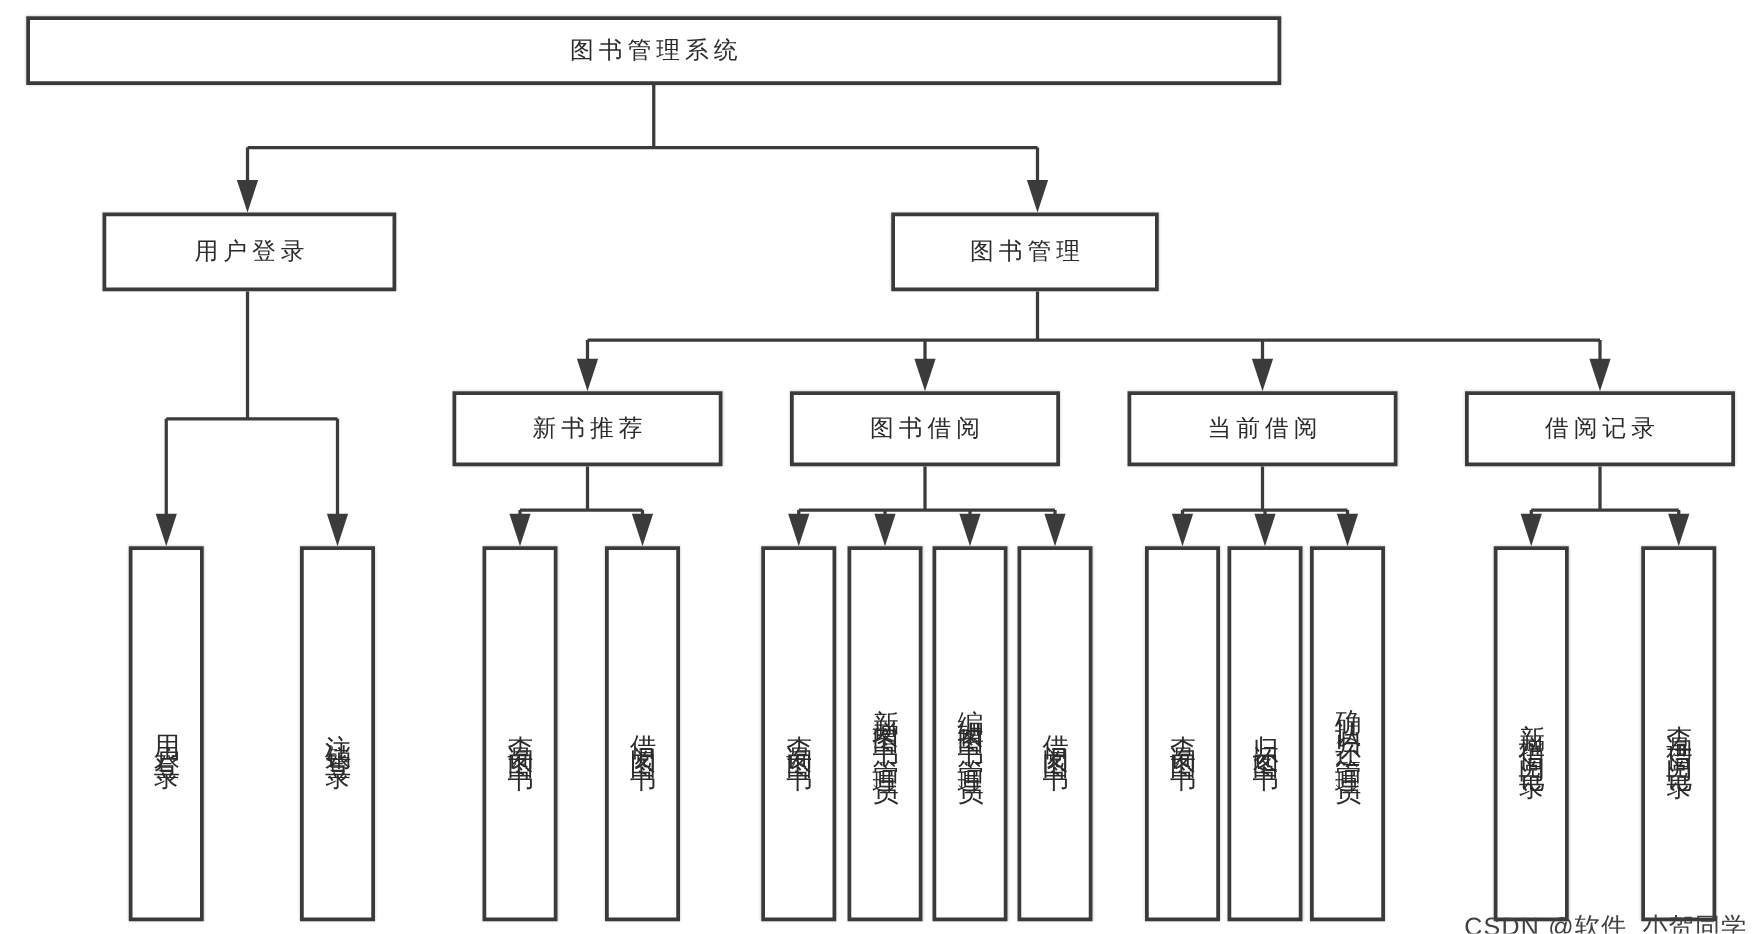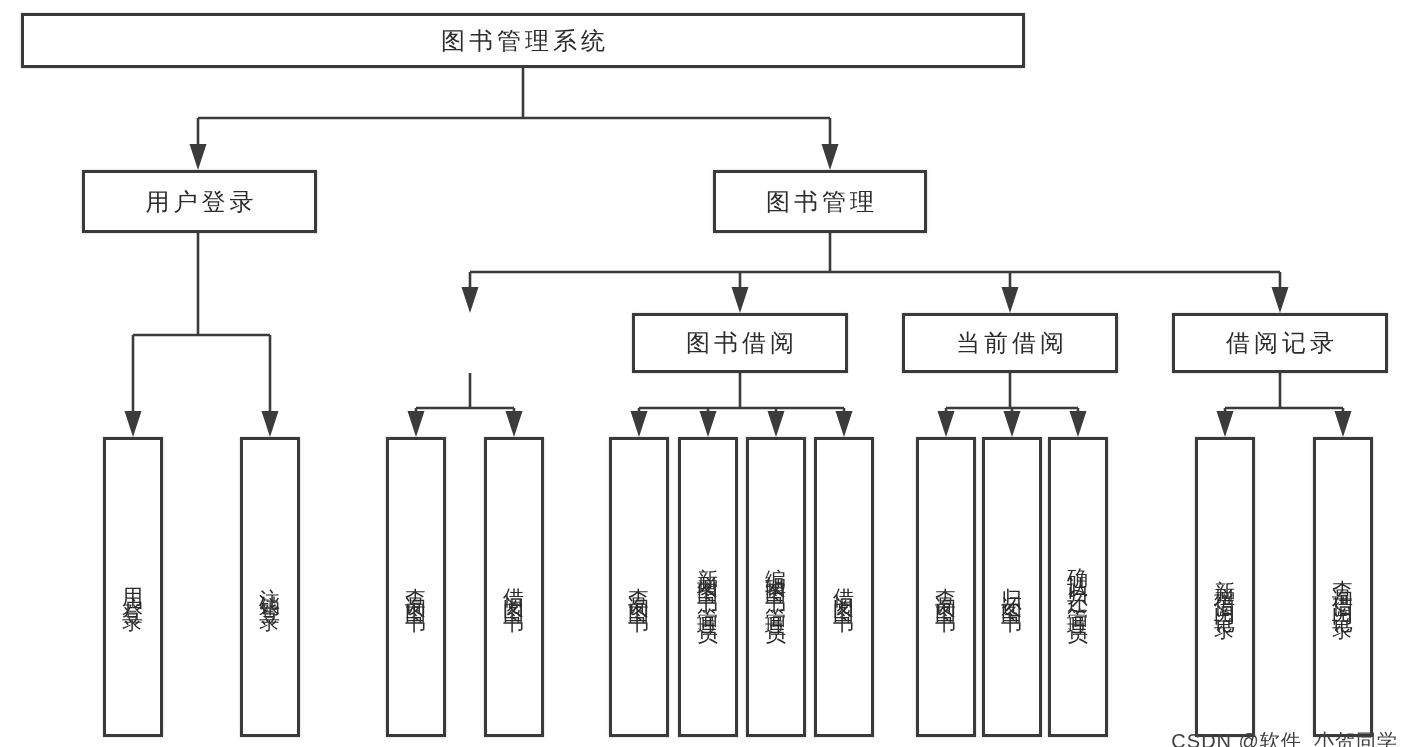--- a/index.html
+++ b/index.html
@@ -7,21 +7,21 @@
     position:relative;width:1405px;height:747px;background:#ffffff;overflow:hidden;
     font-family:"Liberation Sans","DejaVu Sans",sans-serif;color:#2b2b2b;
   }
   .canvas svg{position:absolute;left:0;top:0;z-index:1;}
   .node,.leaf{
     position:absolute;box-sizing:border-box;background:#ffffff;
     border:3px solid #3a3a3a;display:flex;align-items:center;justify-content:center;
     z-index:2;box-shadow:0 0 2px rgba(0,0,0,0.25);
   }
   .node .lbl{
-    font-size:24px;letter-spacing:4px;white-space:nowrap;line-height:1;
+    font-size:19px;letter-spacing:4px;white-space:nowrap;line-height:1;
     text-indent:4px; 
   }
   .leaf{width:60px;top:437px;height:300px;}
   .leaf .lbl{
     writing-mode:vertical-rl;text-orientation:mixed;
     font-size:21px;letter-spacing:8px;line-height:1;white-space:nowrap;
   }
   .watermark{
     position:absolute;top:728px;right:7px;z-index:5;
     font-size:20px;letter-spacing:1px;color:#404040;white-space:nowrap;
@@ -68,20 +68,23 @@
     <span class="lbl">图书管理系统</span>
   </div>
 
   <div class="node" style="left:82px;top:170px;width:235px;height:63px">
     <span class="lbl">用户登录</span>
   </div>
   <div class="node" style="left:713px;top:170px;width:214px;height:63px">
     <span class="lbl">图书管理</span>
   </div>
 
+  <div class="node" style="left:362px;top:313px;width:216px;height:60px">
+    <span class="lbl">新书推荐</span>
+  </div>
   <div class="node" style="left:632px;top:313px;width:216px;height:60px">
     <span class="lbl">图书借阅</span>
   </div>
   <div class="node" style="left:902px;top:313px;width:216px;height:60px">
     <span class="lbl">当前借阅</span>
   </div>
   <div class="node" style="left:1172px;top:313px;width:216px;height:60px">
     <span class="lbl">借阅记录</span>
   </div>
 

